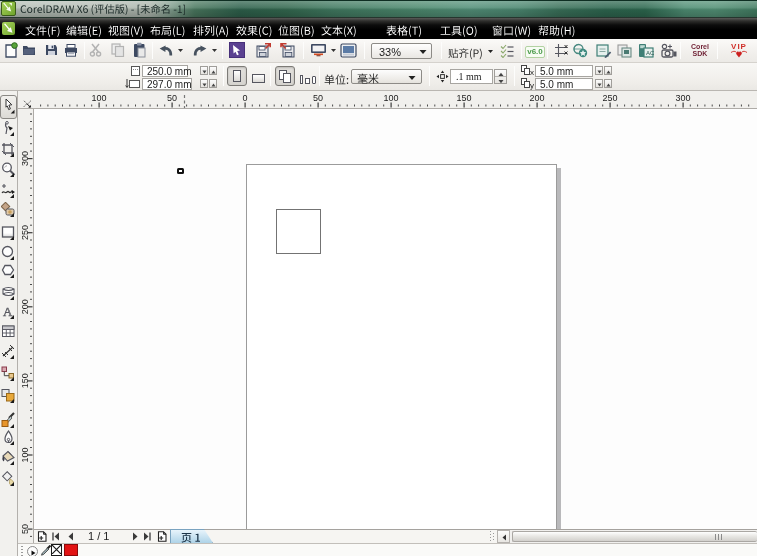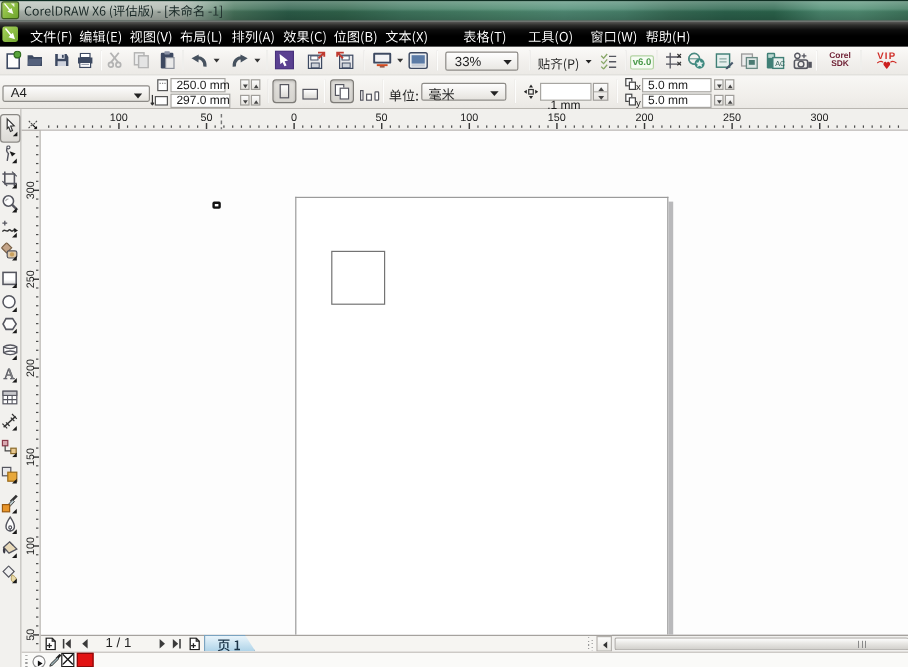--- a/index.html
+++ b/index.html
@@ -302,26 +302,20 @@
     </div>
 <div style="left:687px;top:43px;width:26px;height:14px;font-family:'Liberation Sans',sans-serif;font-weight:bold;font-size:7px;line-height:7px;color:#6e1f33;text-align:center;">Corel<br>SDK</div>
 <div style="left:726px;top:43px;width:26px;height:14px;text-align:center;">
 <div style="position:relative;font-family:'Liberation Sans',sans-serif;font-weight:bold;font-size:8px;line-height:8px;color:#d0302a;letter-spacing:1px;width:26px;">VIP</div>
 <svg style="position:absolute;left:4px;top:7px;" width="18" height="8" viewBox="0 0 18 8">
         <path d="M9 7.5 C 7 4.5, 5.5 4, 6.5 2.2 C 7.3 0.9, 9 1.5, 9 2.8 C 9 1.5, 10.7 0.9, 11.5 2.2 C 12.5 4, 11 4.5, 9 7.5 Z" fill="#cc1f1f"></path>
         <path d="M1 2.5 C3 1, 5 1, 6 2" stroke="#d0302a" fill="none" stroke-width=".9"></path>
         <path d="M17 2.5 C15 1, 13 1, 12 2" stroke="#d0302a" fill="none" stroke-width=".9"></path>
       </svg>
     </div>
-<div style="left:2px;top:71px;width:123px;height:14px;background:linear-gradient(#fdfdfd,#eceae6 75%,#e4e2dd);border:1px solid #8d8b87;border-radius:2px;">
-<span style="position:absolute;left:6px;top:0px;font-size:11px;color:#1c1c1c;white-space:nowrap;font-family:'Liberation Sans',sans-serif;">A4</span>
-<svg style="position:absolute;right:5px;top:5px;" width="8" height="6">
-        <path d="M0.5 1 h7 l-3.5 4z" fill="#222"></path>
-      </svg>
-    </div>
 <div style="left:131px;top:66px;width:9px;height:10px;border:1px solid #555;background:#fff;">
       <div style="left:1px;top:1px;width:5px;height:2px;border-bottom:1px dotted #888;"></div>
     </div>
 <div style="left:129px;top:80px;width:11px;height:8px;border:1px solid #555;background:#fff;"></div>
 <svg style="position:absolute;left:125px;top:79px" width="4" height="9">
       <path d="M2 0 v8 M0.7 6.5 L2 8.5 L3.3 6.5" stroke="#333" fill="none"></path>
     </svg>
 <div style="left:142px;top:65px;width:46px;height:12px;background:#fff;border:1px solid #a7a5a1;">
 <span style="position:absolute;left:4px;top:0px;font-size:10px;color:#1c1c1c;white-space:nowrap;font-family:'Liberation Sans',sans-serif;">250.0 mm</span>
     </div>
@@ -386,21 +380,21 @@
     </div>
 <div class="sep" style="left:429px;top:66px;height:20px;"></div>
 <svg style="position:absolute;left:436px;top:70px" width="13" height="13" viewBox="0 0 13 13">
 <rect x="4.6" y="4.6" width="3.8" height="3.8" fill="none" stroke="#333" stroke-width="1"></rect>
 <path d="M6.5 0.5 L8.2 3 L4.8 3 Z" fill="#222"></path>
       <path d="M6.5 12.5 L8.2 10 L4.8 10 Z" fill="#222"></path>
 <path d="M0.5 6.5 L3 4.8 L3 8.2 Z" fill="#222"></path>
       <path d="M12.5 6.5 L10 4.8 L10 8.2 Z" fill="#222"></path>
     </svg>
 <div style="left:450px;top:69px;width:43px;height:15px;background:#fff;border:1px solid #a7a5a1;">
-<span style="position:absolute;left:5px;top:13px;font-size:10px;color:#1c1c1c;white-space:nowrap;font-family:Liberation Sans, sans-serif;">.1 mm</span>
+<span style="position:absolute;left:5px;top:1px;font-size:10px;color:#1c1c1c;white-space:nowrap;font-family:Liberation Serif, serif;">.1 mm</span>
     </div>
 <div style="left:494px;top:69px;width:13px;height:15px;background:linear-gradient(#fcfcfc,#e6e4e0);border:1px solid #a09e9a;">
 <svg style="position:absolute;left:3px;top:1.5px" width="6" height="5">
         <path d="M0.5 4 h5 l-2.5 -3.2z" fill="#444"></path>
       </svg>
 <div style="left:0;top:6px;width:11px;height:1px;background:#b5b3af;"></div>
 <svg style="position:absolute;left:3px;top:8.5px" width="6" height="5">
         <path d="M0.5 1 h5 l-2.5 3.2z" fill="#444"></path>
       </svg>
     </div>

